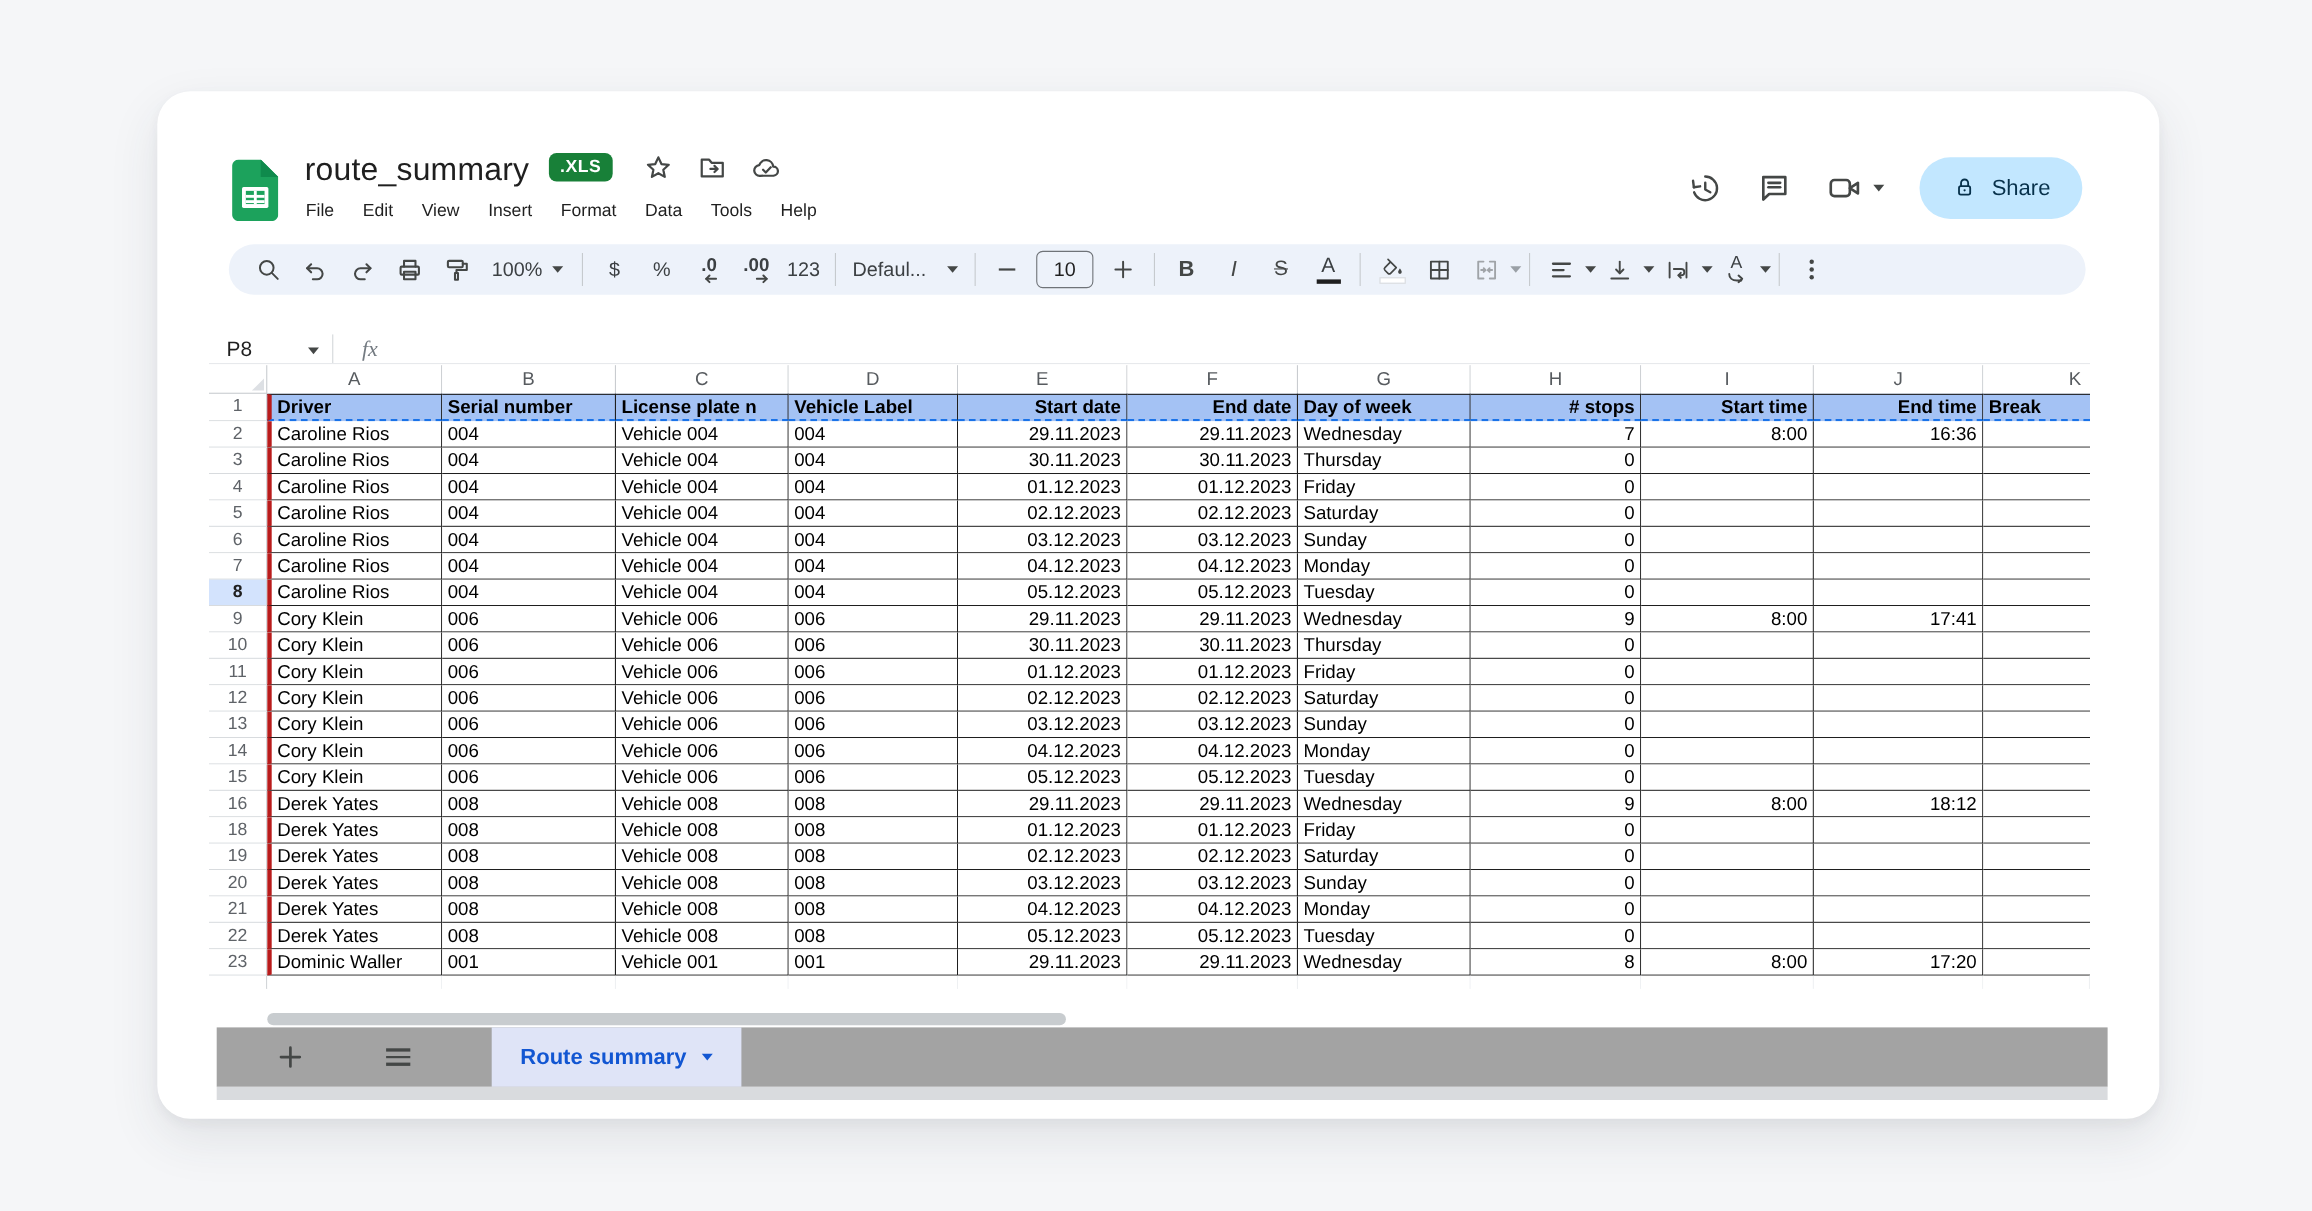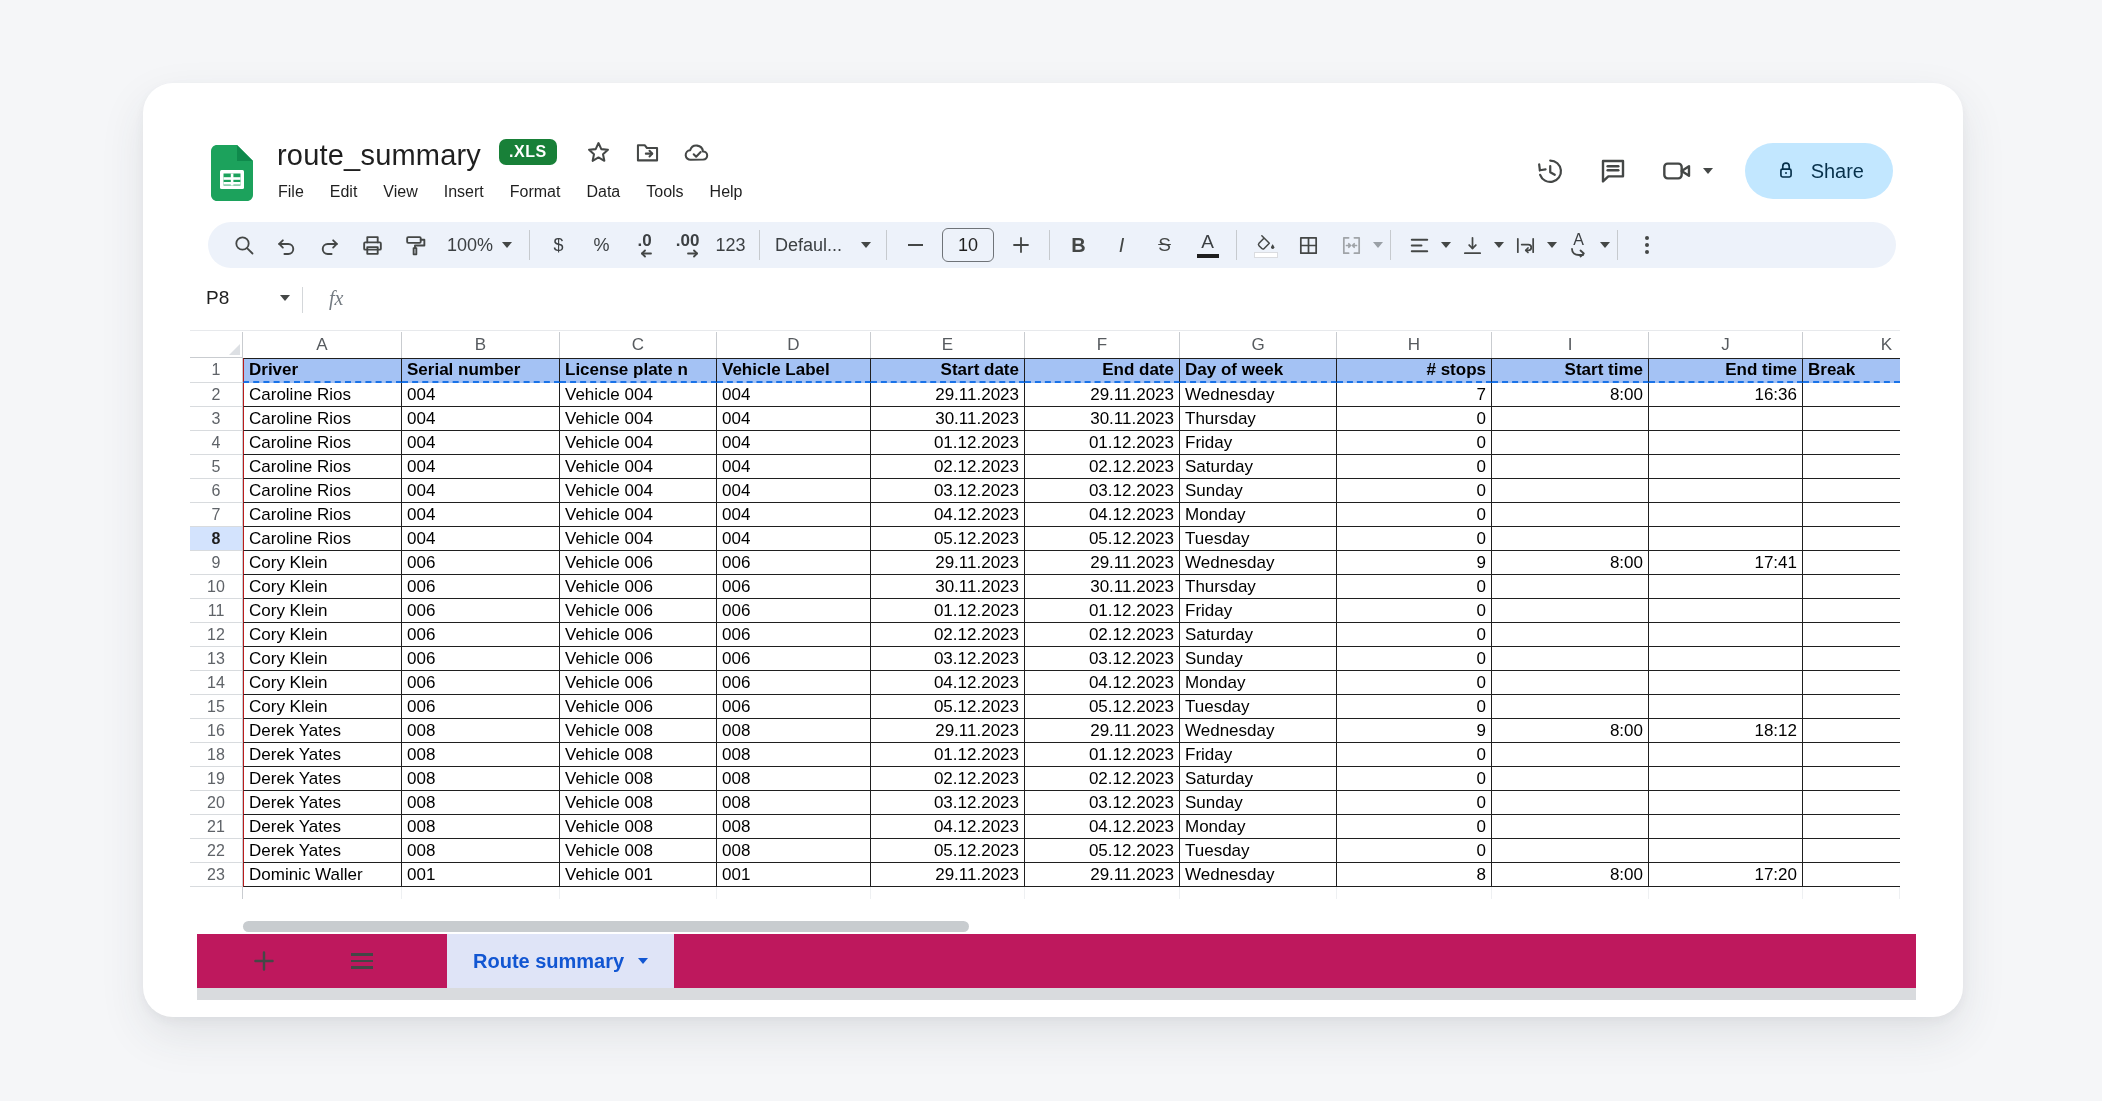--- a/index.html
+++ b/index.html
@@ -42,46 +42,46 @@
   .strike-lbl { font-size:19px; text-decoration:line-through; }
   .stack { display:flex; flex-direction:column; align-items:center; line-height:1; }
   .stack .glyph { font-size:19px; font-weight:500; color:#3c4043; }
   .bar-black { width:22px; height:4px; background:#1f1f1f; margin-top:3px; }
   .bar-white { width:22px; height:4px; background:#fff; outline:1px solid #dadce0; margin-top:2px; }
   .dec { display:flex; flex-direction:column; align-items:flex-end; line-height:1; }
   .dec .num { font-size:17px; font-weight:600; color:#3c4043; }
   .dots i { display:block; width:4px; height:4px; border-radius:50%; background:#444746; margin:2.6px 0; }
   .merged { opacity:.45; }
   
-  .fbar { position:absolute; left:47px; top:204px; width:1710px; height:44px; display:flex; align-items:flex-start; border-bottom:1px solid #e7e9ec; }
+  .fbar { position:absolute; left:47px; top:204px; width:1710px; height:44px; display:flex; align-items:flex-end; border-bottom:1px solid #e7e9ec; }
   .namebox { width:112px; display:flex; align-items:center; justify-content:space-between; padding:0 12px 0 16px; font-size:19px; color:#1f1f1f; }
   .fdiv { width:1px; height:26px; background:#d4d7da; }
   .fx { margin-left:26px; font-size:20px; font-style:italic; color:#747b82; font-family:"Liberation Serif","DejaVu Serif",serif; }
   
   .grid { position:absolute; left:47px; top:249px; }
   table.sheet { border-collapse:separate; border-spacing:0; table-layout:fixed; width:1710px; }
   th,td { overflow:hidden; white-space:nowrap; }
   .w-rh{width:53px}.w-a{width:159px}.w-b{width:158px}.w-c{width:157px}.w-d{width:154px}.w-e{width:154px}.w-f{width:155px}
   .w-g{width:157px}.w-h{width:155px}.w-i{width:157px}.w-j{width:154px}.w-k{width:97px}
   .striprow th { height:26px; background:#fff; border-right:1px solid #c9ccd0; color:#575b5f; font-size:17px; text-align:center; font-weight:400; }
   .striprow th.corner { position:relative; border-bottom:1px solid #c9ccd0; }
   .striprow th.corner::after { content:''; position:absolute; right:2px; bottom:2px; border-left:11px solid transparent; border-bottom:11px solid #dde0e4; }
   .striprow th.cut { border-right:none; text-align:right; padding-right:8px; }
   .rownum { height:24px; background:#fff; border-right:1px solid #c9ccd0; border-bottom:1px solid #d8dbde; color:#5f6368; font-size:16px; text-align:center; font-weight:400; }
   .rownum.sel { background:#d3e3fd; color:#1f1f1f; font-weight:700; }
   .hrow td { height:25px; background:#a4c2f4; border-top:1px solid #1f1f1f; border-right:1px solid #1f1f1f; border-bottom:2px dashed #1a73e8; font-weight:700; font-size:17px; color:#000; padding:0 5px; text-align:left; }
   .drow td { height:24px; background:#fff; border-right:1px solid #1f1f1f; border-bottom:1px solid #1f1f1f; font-size:17px; color:#000; padding:0 5px; text-align:left; }
-  td.first { border-left:1px solid #b91c1c;margin-top:46px; }
+  td.first { border-left:4px solid #b91c1c;margin-top:46px; }
   td.al-r { text-align:right; }
   td.cut { border-right:none; }
   .partial th { height:12px; background:#fff; border-right:1px solid #c9ccd0; border-bottom:none; }
   .partial td { height:12px; background:#fff; border-right:1px solid #eef0f2; border-bottom:none; }
   
   .hscroll { position:absolute; left:100px; top:838px; width:726px; height:11px; border-radius:6px; background:#c8cccf; }
-  .tabbar { position:absolute; left:54px; top:851px; width:1719px; height:54px; background:#be185d; display:flex; align-items:center;gap:32px; }
+  .tabbar { position:absolute; left:54px; top:851px; width:1719px; height:54px; background:#a3a3a3; display:flex; align-items:center;gap:32px; }
   .addsheet { margin-left:56px; display:flex; }
   .allsheets { margin-left:44px; display:flex; flex-direction:column; gap:4px; }
   .allsheets i { display:block; width:22px; height:2.5px; background:#444746; }
   .sheettab { margin-left:42px; height:54px; padding:0 26px; background:#dfe4f7; display:flex; align-items:center; gap:14px; }
   .sheettab .lbl { font-size:20px; font-weight:700; color:#1256d2; }
   .graystrip { position:absolute; left:54px; top:905px; width:1719px; height:12px; background:#d9dbde; }
   svg.ic { stroke:#444746; fill:none; stroke-width:1.8; stroke-linecap:round; stroke-linejoin:round; }
 </style>
 </head>
 <body>

